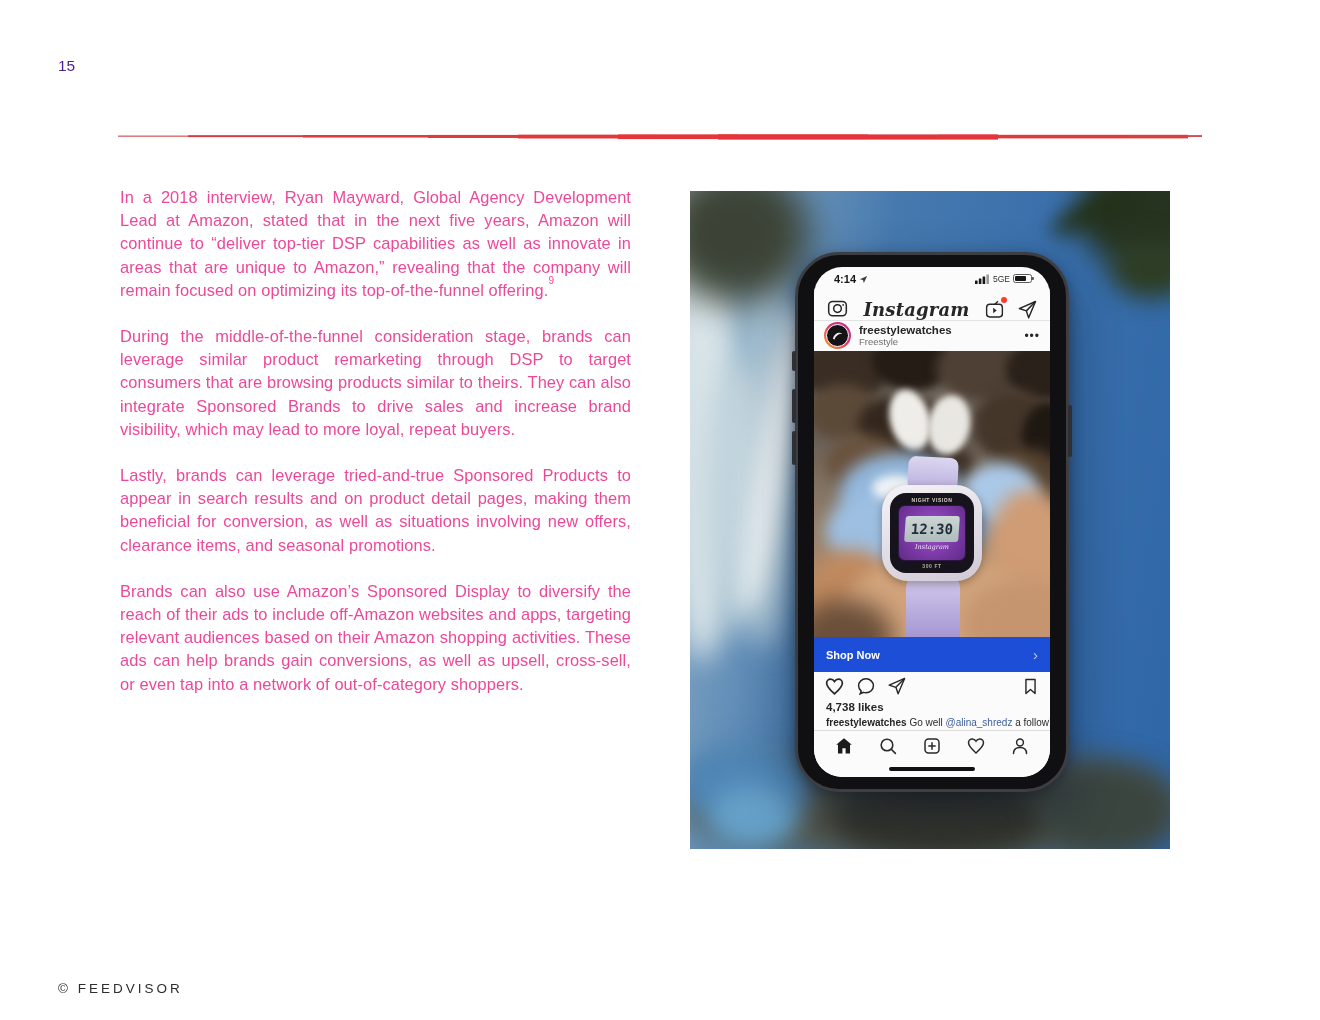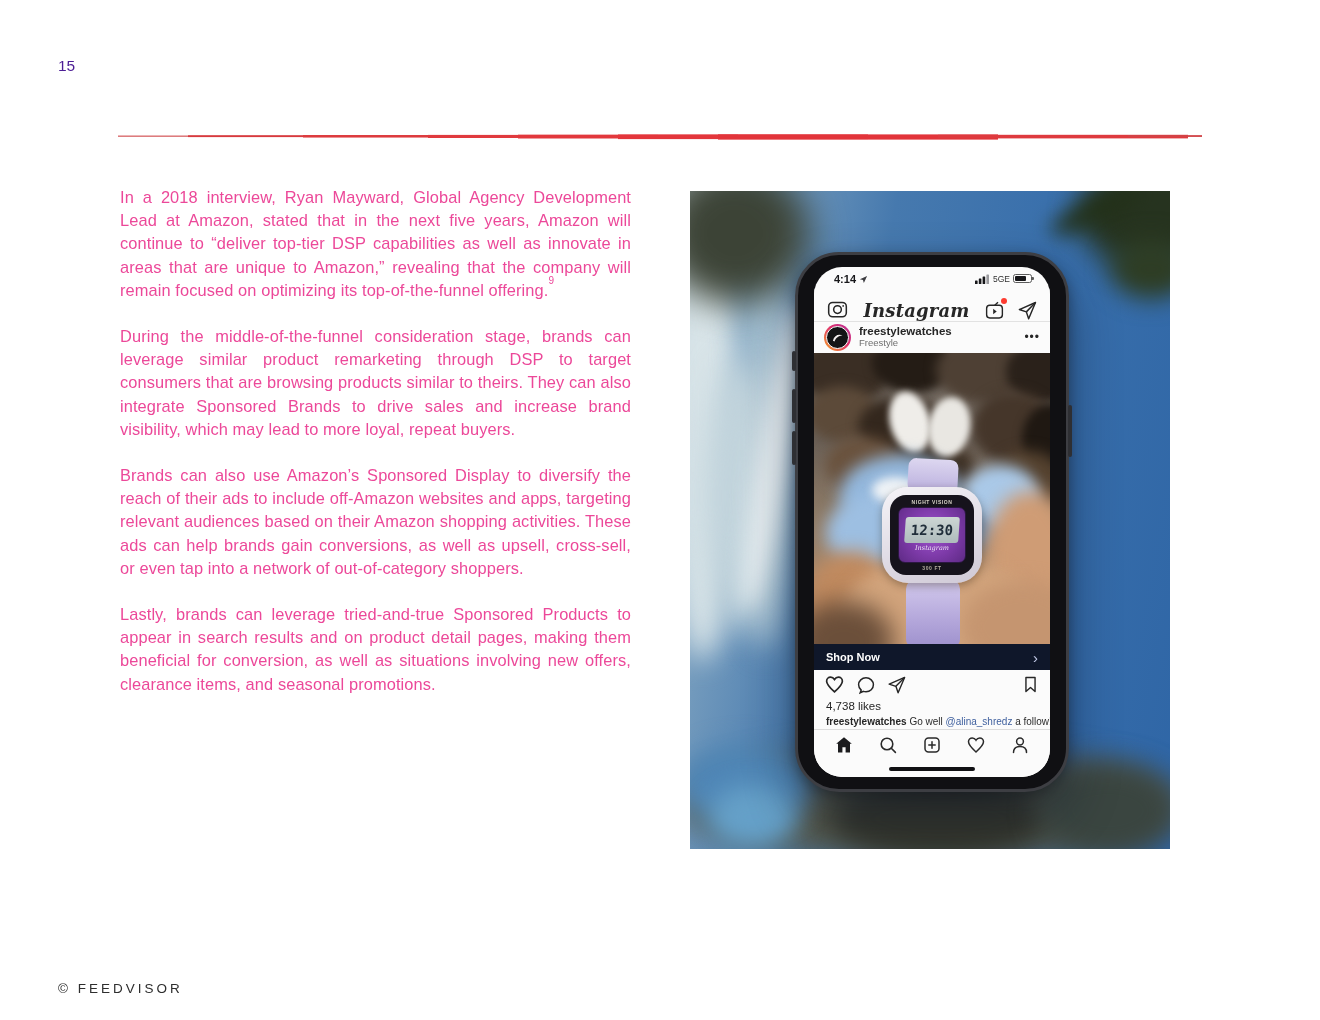--- a/index.html
+++ b/index.html
@@ -114,27 +114,27 @@
   .bezel-label { font-size:5px; letter-spacing:.6px; color:#d8d3c8; font-weight:700; white-space:nowrap; }
   .bezel-label.bottom { color:#b4ae9f; }
   .face { width:68px; height:56px; border-radius:7px; border:1px solid #2c1742;
           background:radial-gradient(circle at 50% 45%, #a055cf 0%, #7d3aa8 55%, #5e2a85 100%);
           display:flex; flex-direction:column; align-items:center; justify-content:center; gap:1px; }
   .lcd { width:54px; height:26px; background:linear-gradient(180deg,#cdd6d4,#aebbbc); border-radius:3px;
          display:flex; align-items:center; justify-content:center; transform:skewX(-4deg);
          font-family:"DejaVu Sans Mono", monospace; font-weight:700; font-size:14px; color:#202e3a; }
   .wbrand { font-family:"DejaVu Serif", serif; font-style:italic; font-size:6.5px; color:#efe6f7; }
   
-  .cta { height:26px; background:#0f172a; display:flex; align-items:center; justify-content:space-between;
+  .cta { height:35px; background:#1d4ed8; display:flex; align-items:center; justify-content:space-between;
          padding:12px 12px; color:#fff; font-size:11px; font-weight:700; }
   .chev { color:#c3cbe8; font-size:15px; font-weight:400; line-height:1; }
   
   .actions { height:29px; display:flex; align-items:center; padding:0 10px; gap:11px; background:#fbfbfb; }
   .actions .right { margin-left:auto; display:flex; }
-  .likes { padding:0 12px; font-size:11.5px; font-weight:400; color:#262626; line-height:15px; background:#fbfbfb; }
+  .likes { padding:0 12px; font-size:11.5px; font-weight:700; color:#262626; line-height:15px; background:#fbfbfb; }
   .caption { padding:1px 12px 0; font-size:10px; color:#2b2b2b; line-height:14px; white-space:nowrap;
              overflow:hidden; background:#fbfbfb; }
   .caption .cap-user { font-weight:700; color:#262626; }
   .caption .mention { color:#3e5f9e; }
   
   .nav { margin-top:auto; height:31px; border-top:1px solid #dcdcdc; display:flex; align-items:center;
          justify-content:space-around; padding:0 8px; background:#fbfbfb; }
   .home-ind { height:17px; display:flex; align-items:center; justify-content:center; background:#fbfbfb; }
   .home-ind span { width:86px; height:4px; border-radius:2px; background:#101013; display:block; }
   svg { display:block; }
@@ -154,22 +154,22 @@
     <rect x="400" y="2.7" width="220" height="3.8" fill="#e2383c"></rect>
     <rect x="500" y="2.5" width="250" height="4.6" fill="#e3363b"></rect>
     <rect x="600" y="2.4" width="280" height="5.2" fill="#e2343a"></rect>
     <rect x="820" y="2.8" width="250" height="3.6" fill="#de3a3e"></rect>
     <rect x="1010" y="3.2" width="74" height="1.6" fill="#d04548"></rect>
   </svg>
 
   <div class="text-col">
     <p><span>In a 2018 interview, Ryan Mayward, Global Agency Development Lead at Amazon, stated that in the next five years, Amazon will continue to “deliver top-tier DSP capabilities as well as innovate in areas that are unique to Amazon,” revealing that the company will remain focused on optimizing its top-of-the-funnel offering.</span><sup>9</sup></p>
     <p>During the middle-of-the-funnel consideration stage, brands can leverage similar product remarketing through DSP to target consumers that are browsing products similar to theirs. They can also integrate Sponsored Brands to drive sales and increase brand visibility, which may lead to more loyal, repeat buyers.</p>
+    <p>Lastly, brands can leverage tried-and-true Sponsored Products to appear in search results and on product detail pages, making them beneficial for conversion, as well as situations involving new offers, clearance items, and seasonal promotions.</p>
     <p>Brands can also use Amazon’s Sponsored Display to diversify the reach of their ads to include off-Amazon websites and apps, targeting relevant audiences based on their Amazon shopping activities. These ads can help brands gain conversions, as well as upsell, cross-sell, or even tap into a network of out-of-category shoppers.</p>
-    <p>Lastly, brands can leverage tried-and-true Sponsored Products to appear in search results and on product detail pages, making them beneficial for conversion, as well as situations involving new offers, clearance items, and seasonal promotions.</p>
   </div>
 
   <figure class="figure">
     <div class="blob bd1"></div>
     <div class="blob bd2"></div>
     <div class="blob bd3"></div>
     <div class="blob bd4"></div>
     <div class="blob bd5"></div>
     <div class="blob bd6"></div>
     <div class="blob bd7"></div>

